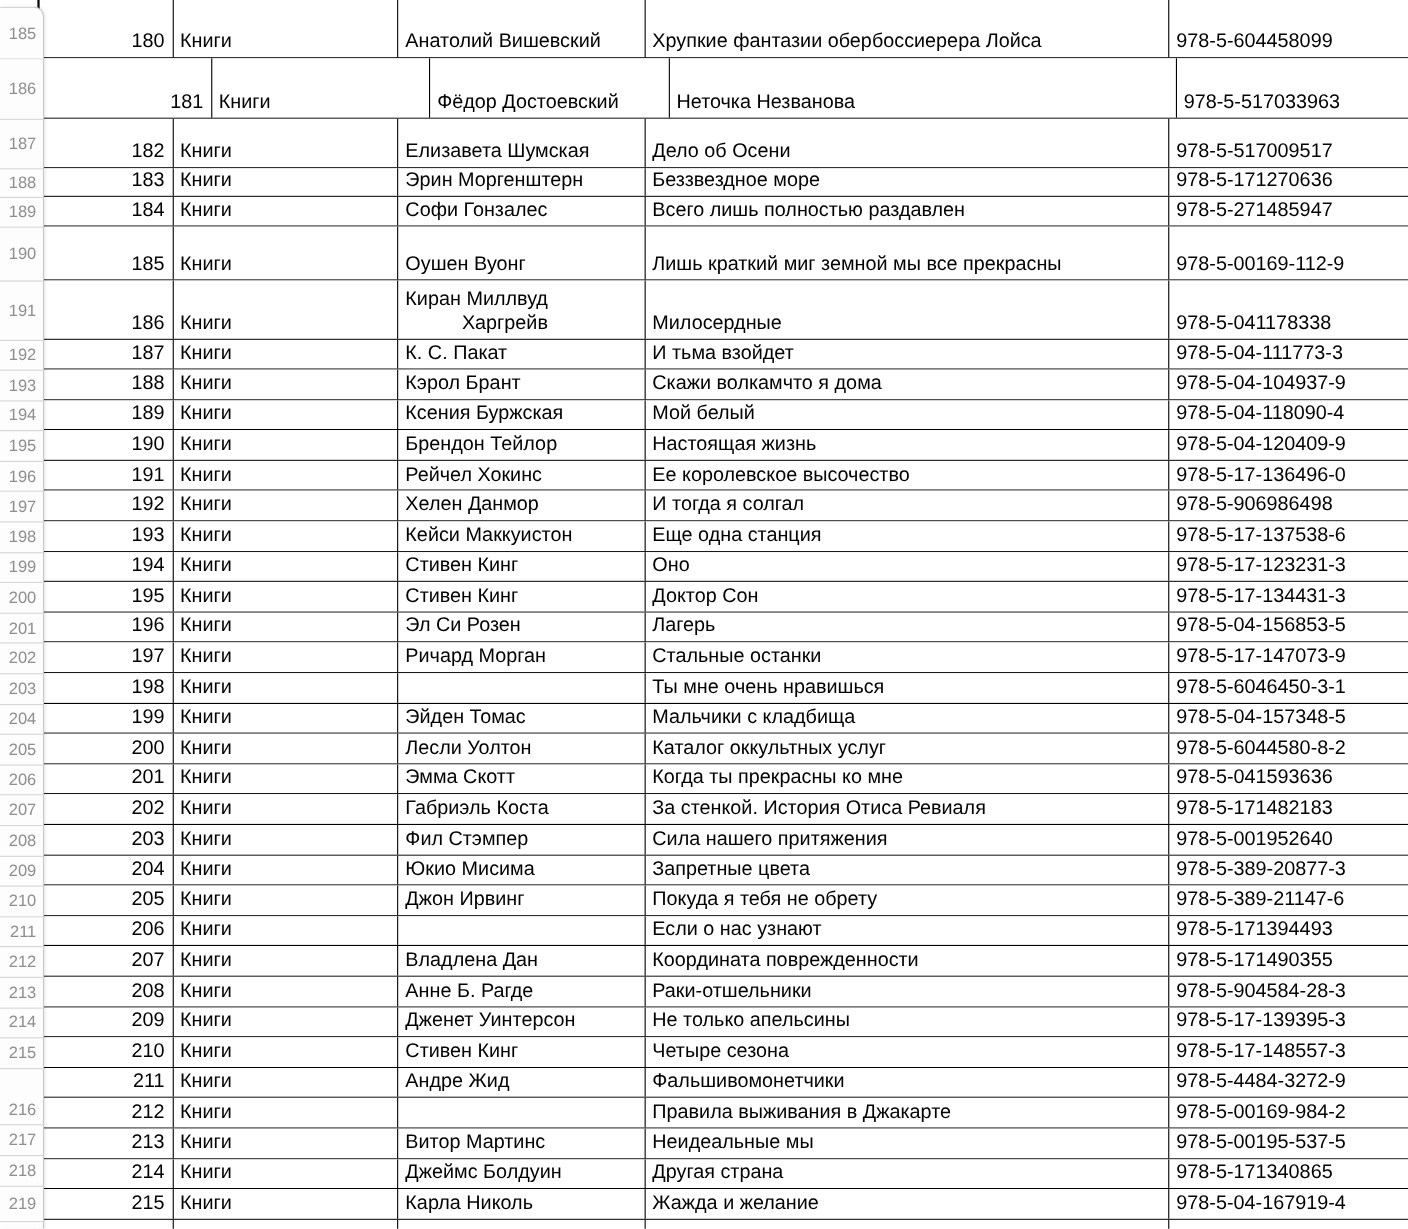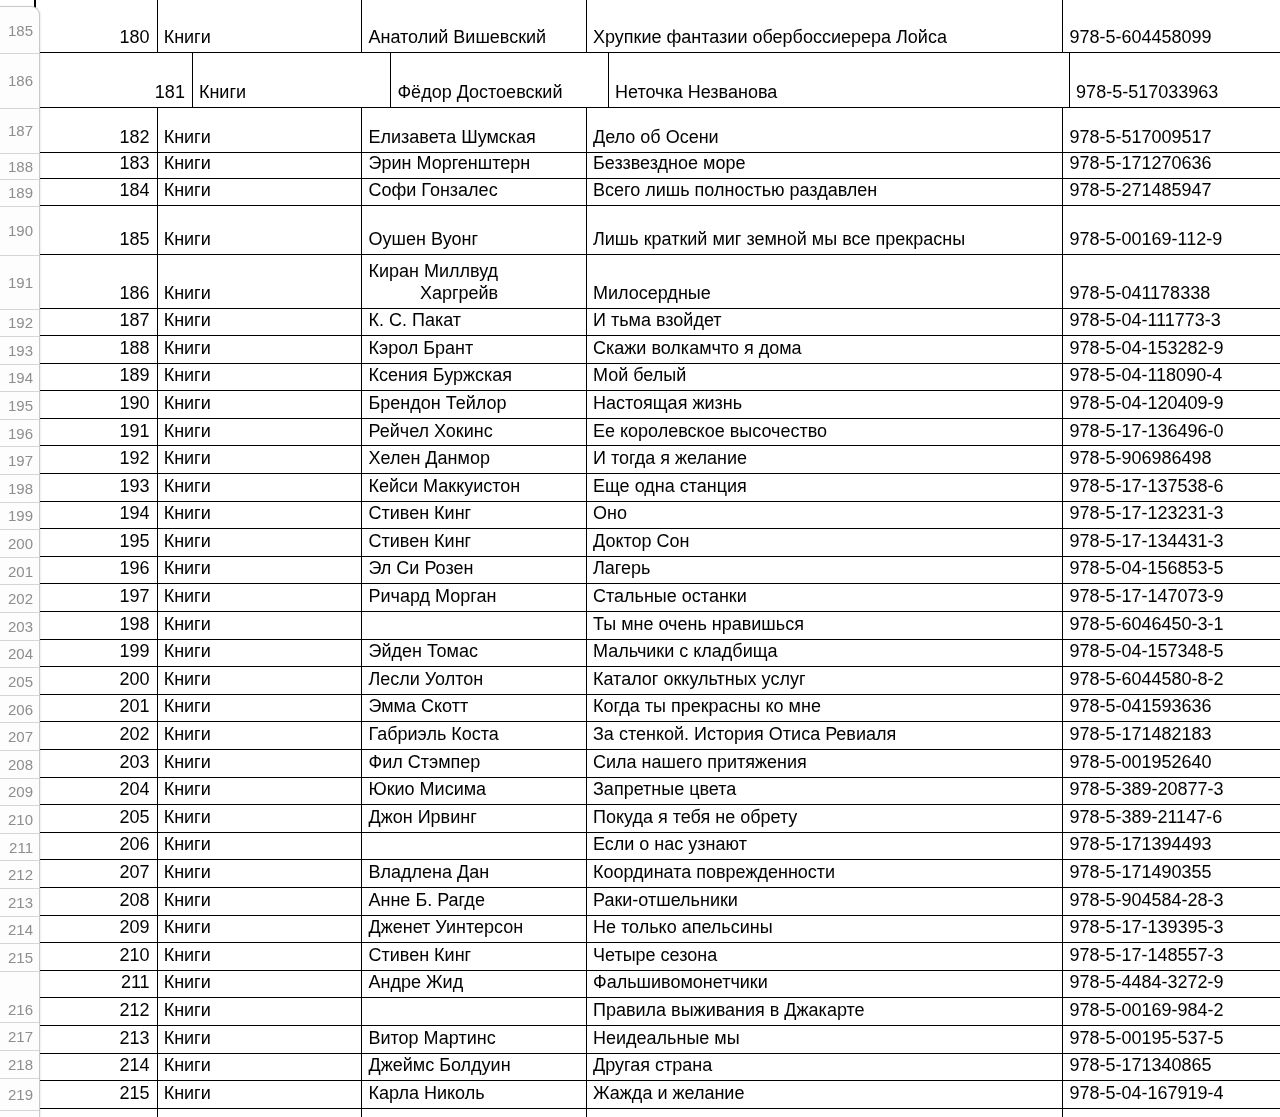--- a/index.html
+++ b/index.html
@@ -107,21 +107,21 @@
     <div class="cell c-category">Книги</div>
     <div class="cell c-author">К. С. Пакат</div>
     <div class="cell c-title">И тьма взойдет</div>
     <div class="cell c-isbn">978-5-04-111773-3</div>
   </div>
         <div class="row" style="height: 27.6px;">
     <div class="cell c-id">188</div>
     <div class="cell c-category">Книги</div>
     <div class="cell c-author">Кэрол Брант</div>
     <div class="cell c-title">Скажи волкамчто я дома</div>
-    <div class="cell c-isbn">978-5-04-153282-9</div>
+    <div class="cell c-isbn">978-5-04-104937-9</div>
   </div>
         <div class="row" style="height: 27.6px;">
     <div class="cell c-id">189</div>
     <div class="cell c-category">Книги</div>
     <div class="cell c-author">Ксения Буржская</div>
     <div class="cell c-title">Мой белый</div>
     <div class="cell c-isbn">978-5-04-118090-4</div>
   </div>
         <div class="row" style="height: 27.6px;">
     <div class="cell c-id">190</div>
@@ -134,21 +134,21 @@
     <div class="cell c-id">191</div>
     <div class="cell c-category">Книги</div>
     <div class="cell c-author">Рейчел Хокинс</div>
     <div class="cell c-title">Ее королевское высочество</div>
     <div class="cell c-isbn">978-5-17-136496-0</div>
   </div>
         <div class="row" style="height: 27.6px;">
     <div class="cell c-id">192</div>
     <div class="cell c-category">Книги</div>
     <div class="cell c-author">Хелен Данмор</div>
-    <div class="cell c-title">И тогда я желание</div>
+    <div class="cell c-title">И тогда я солгал</div>
     <div class="cell c-isbn">978-5-906986498</div>
   </div>
         <div class="row" style="height: 27.6px;">
     <div class="cell c-id">193</div>
     <div class="cell c-category">Книги</div>
     <div class="cell c-author">Кейси Маккуистон</div>
     <div class="cell c-title">Еще одна станция</div>
     <div class="cell c-isbn">978-5-17-137538-6</div>
   </div>
         <div class="row" style="height: 27.6px;">

